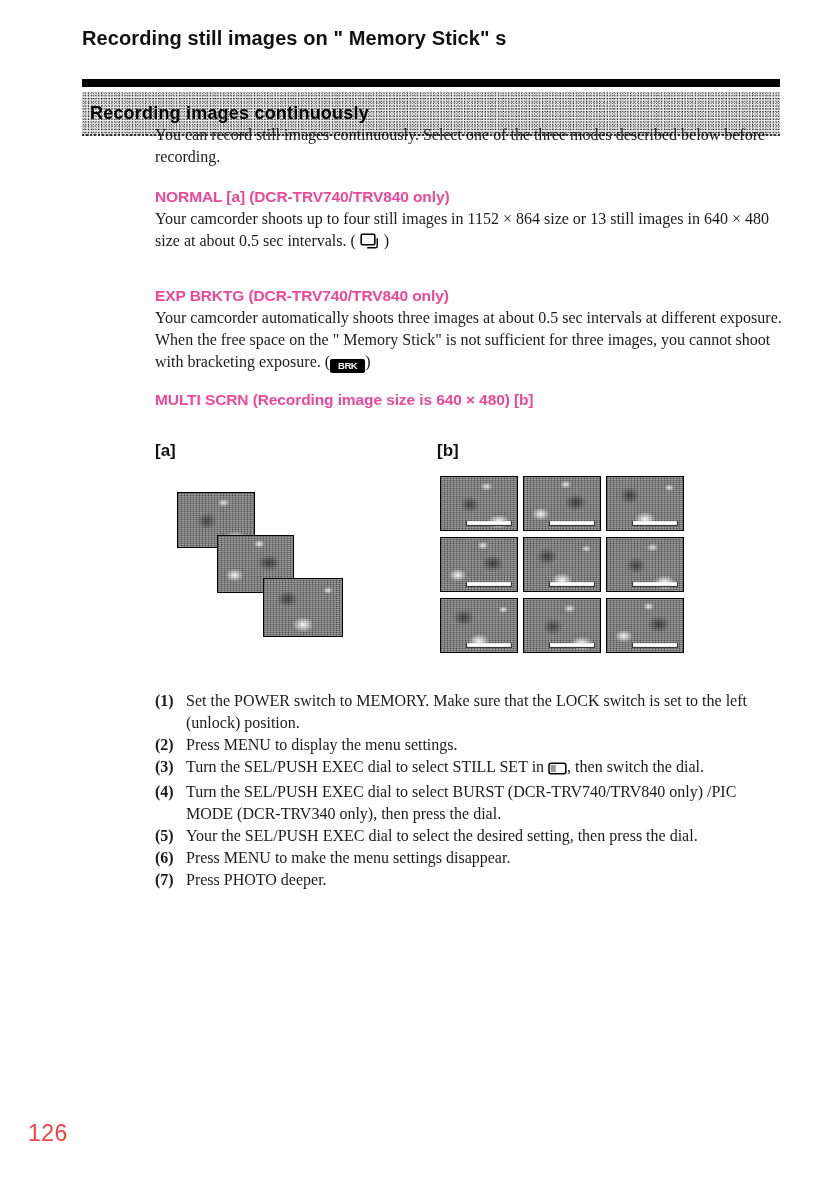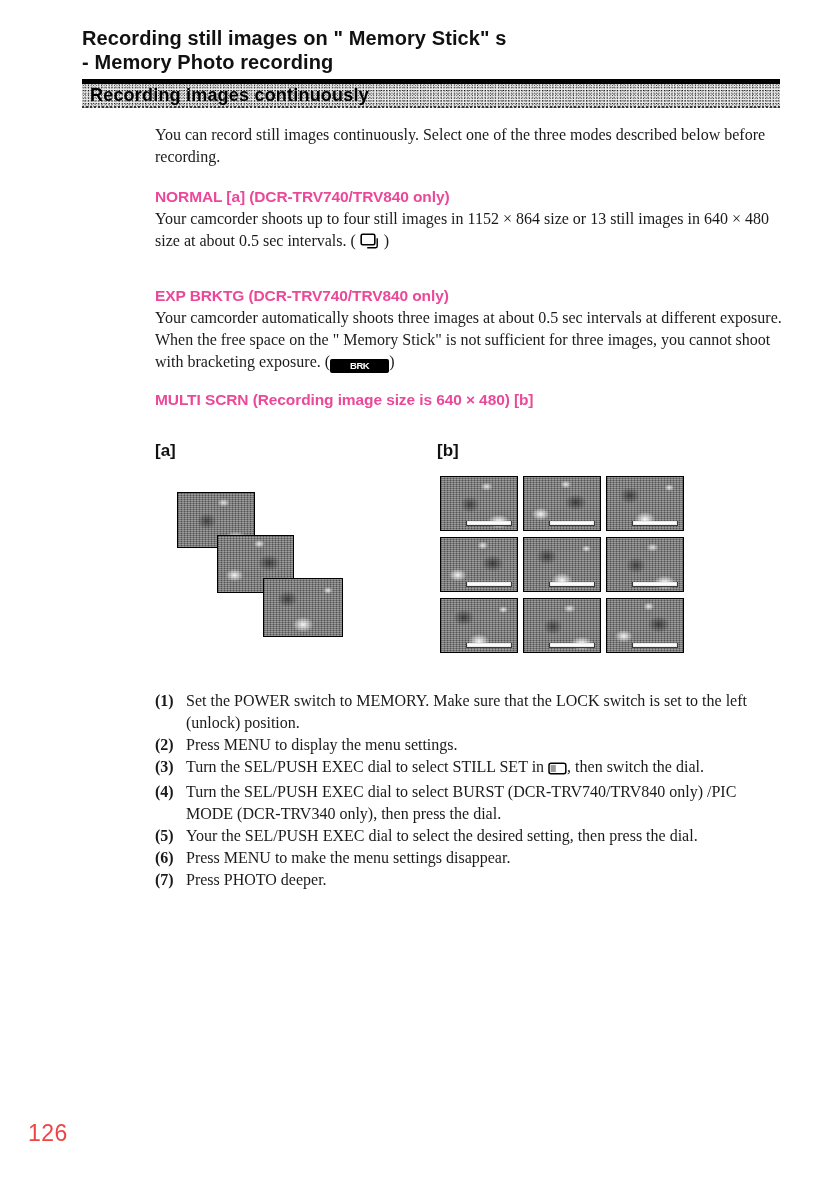--- a/index.html
+++ b/index.html
@@ -15,21 +15,21 @@
   .title {
     position:absolute; left:82px; top:26px; width:700px;
     font-family:"Liberation Sans", sans-serif; font-weight:bold;
     font-size:20px; line-height:24px; color:#111; letter-spacing:0.1px;
   }
   .rule {
     position:absolute; left:82px; top:79px; width:698px; height:8px;
     background:#000;
   }
   .banner {
-    position:absolute; left:82px; top:84px; width:698px; height:24px;
+    position:absolute; left:82px; top:92px; width:698px; height:44px;
     background-color:#e8e8e8;
     background-image:
       radial-gradient(#000 0.65px, transparent 0.75px),
       radial-gradient(#555 0.55px, transparent 0.7px);
     background-size:2.6px 2.6px, 3.4px 3.4px;
     background-position:0 0, 1.4px 1.7px;
     border-bottom:2px dotted #333;
     display:flex; align-items:center; padding:9px 8px;
   }
   .banner span {
@@ -50,21 +50,21 @@
   .mode-normal   { margin-top:18px; }
   .mode-brktg    { margin-top:30px; }
   .mode-multiscrn{ margin-top:16px; }
 
   .inline-icon { display:inline-block; vertical-align:-3px; }
   .brk-badge {
     display:inline-block; vertical-align:-2px;
     background:#000; color:#fff;
     font-family:"Liberation Sans", sans-serif; font-weight:bold;
     font-size:9.5px; line-height:13px; height:14px;
-    padding:0 20px; letter-spacing:-0.5px; border-radius:2px;
+    padding:0 8px; letter-spacing:-0.5px; border-radius:2px;
   }
 
   
   .fig-label {
     position:absolute;
     font-family:"Liberation Sans", sans-serif; font-weight:bold;
     font-size:17px; color:#111;
   }
   #label-a { left:155px; top:441px; }
   #label-b { left:437px; top:441px; }
@@ -132,21 +132,20 @@
 
   svg .stroke { fill:none; stroke:#000; }
 </style>
 </head>
 <body>
 
 <div class="page">
 
   <div class="title">
     <div>Recording still images on " Memory Stick" s</div>
-    <div>- Memory Photo recording</div>
   </div>
   <div class="rule"></div>
   <div class="banner">
     <span>Recording images continuously</span>
   </div>
 
   <div class="content">
     <p class="intro">You can record still images continuously. Select one of the three modes described below before recording.</p>
 
     <section class="mode mode-normal">

